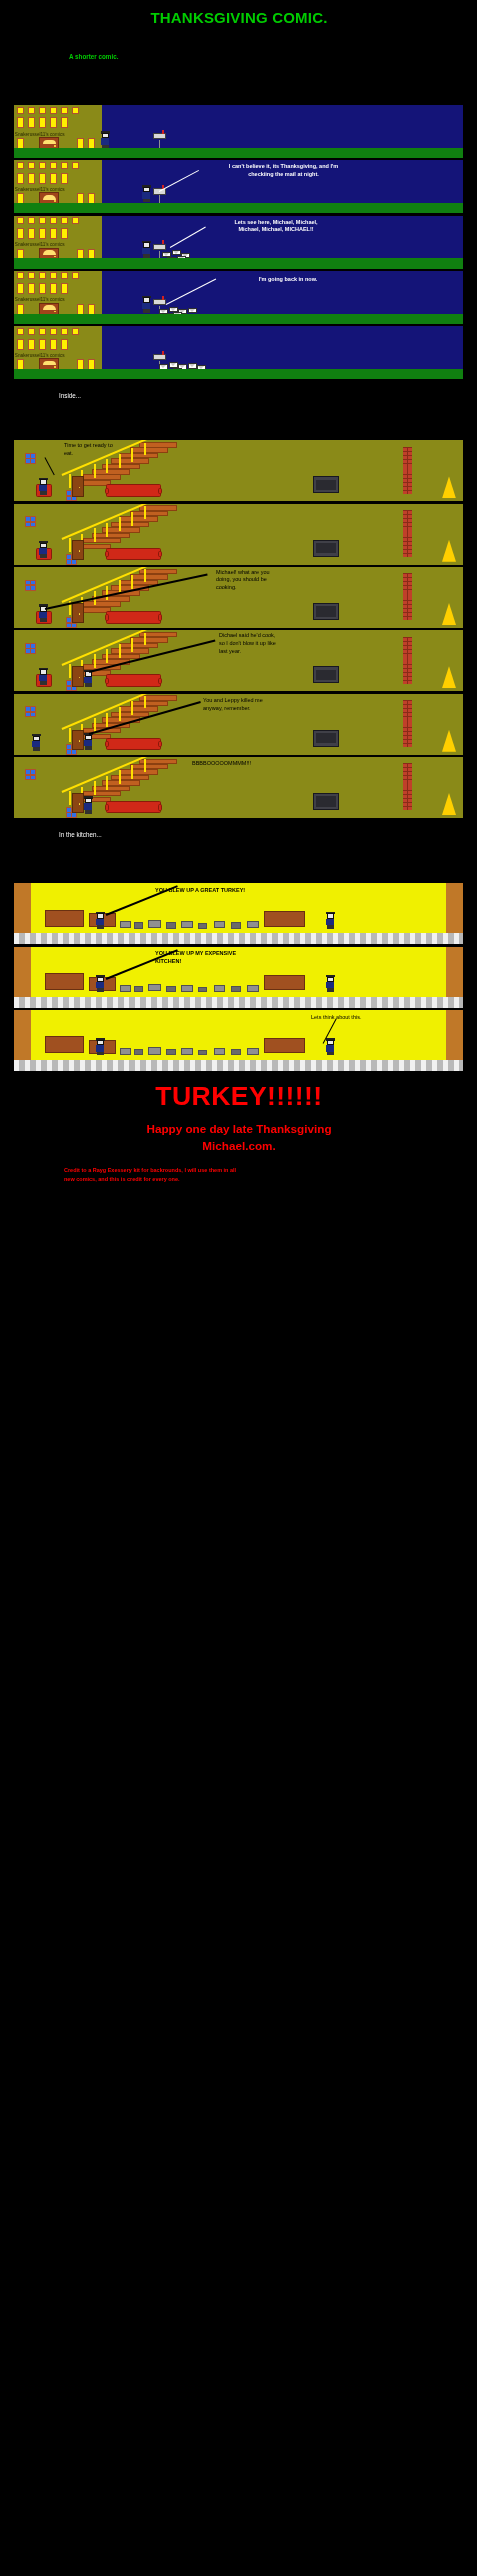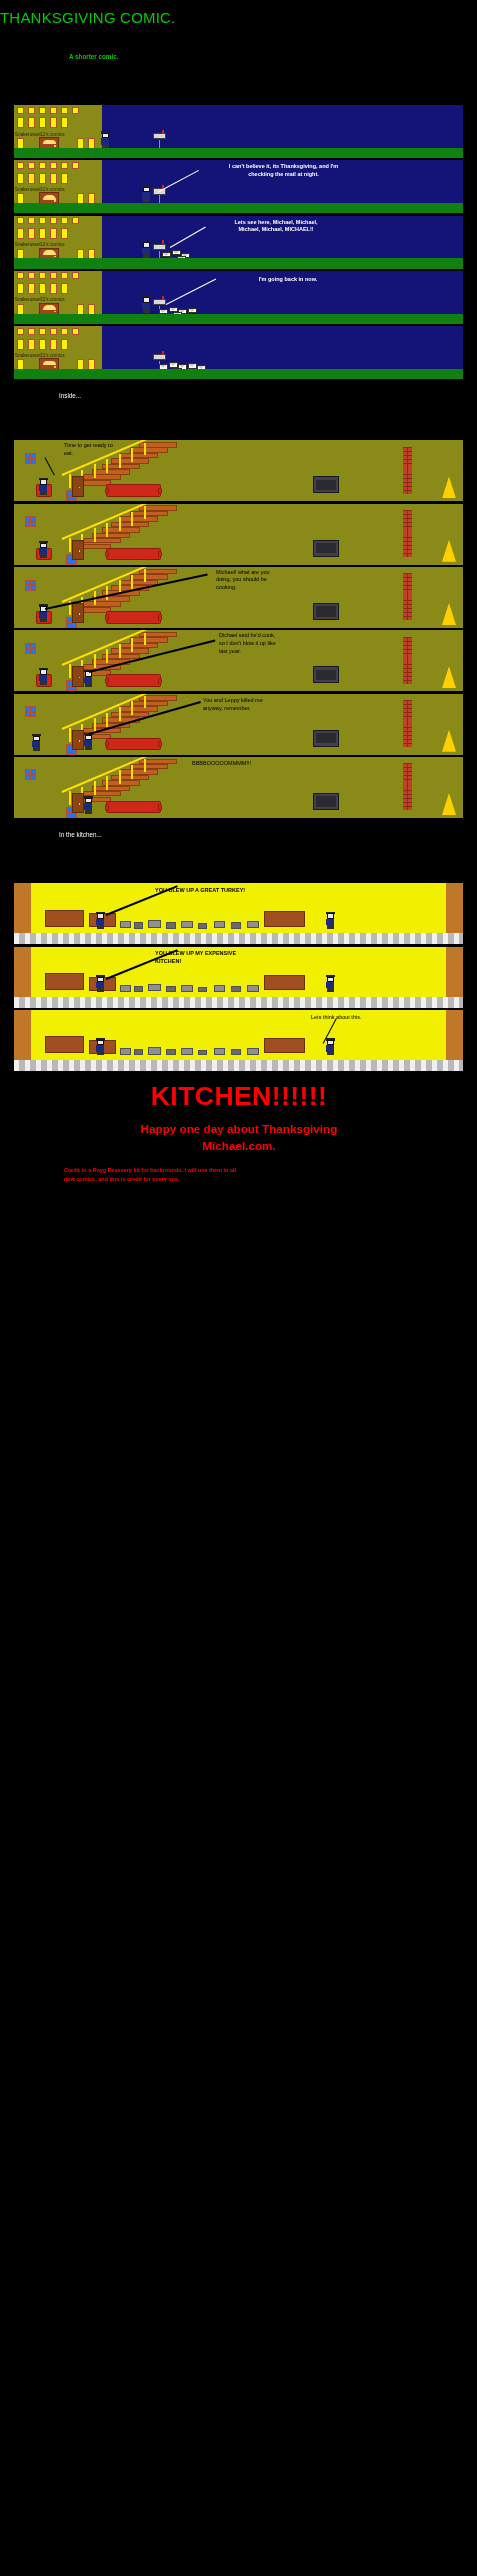--- a/index.html
+++ b/index.html
@@ -14,22 +14,22 @@
     min-height: 2576px;
     font-family: "Liberation Sans", sans-serif;
     position: relative;
     overflow-x: hidden;
   }
 
   
   .title-main {
     color: #00CC00;
     font-size: 15px;
-    font-weight: normal;
-    text-align: left;
+    font-weight: bold;
+    text-align: center;
     padding-top: 9.4px;
     letter-spacing: 0.2px;
   }
   .title-sub {
     color: #00CC00;
     font-size: 6.3px;
     font-weight: bold;
     margin-left: 69px;
     margin-top: 26.6px;
   }
@@ -893,21 +893,21 @@
       <span class="legs"></span>
     </div>
     <div class="pointer-dark" style="left:309px;top:33px;width:28px;transform:rotate(-62deg);"></div>
     <div class="bubble-kit" style="left:297px;top:3.9px;width:141px;font-weight:normal;">Lets think about this.</div>
   </div>
 
 </div>
 
 <div class="spacer" style="height:7.8px"></div>
 
-<div class="outro-big">KITCHEN!!!!!!</div>
+<div class="outro-big">TURKEY!!!!!!</div>
 <div class="spacer" style="height:7.8px"></div>
-<div class="outro-mid">Happy one day about Thanksgiving</div>
+<div class="outro-mid">Happy one day late Thanksgiving</div>
 <div class="outro-mid">Michael.com.</div>
 <div class="spacer" style="height:12.5px"></div>
 <div class="outro-credit" style="white-space:pre-line;">Credit to a Rayg Exessery kit for backrounds, I will use them in all
 new comics, and this is credit for every one.</div>
 <div class="spacer" style="height:31px"></div>
 
 
 </body></html>

